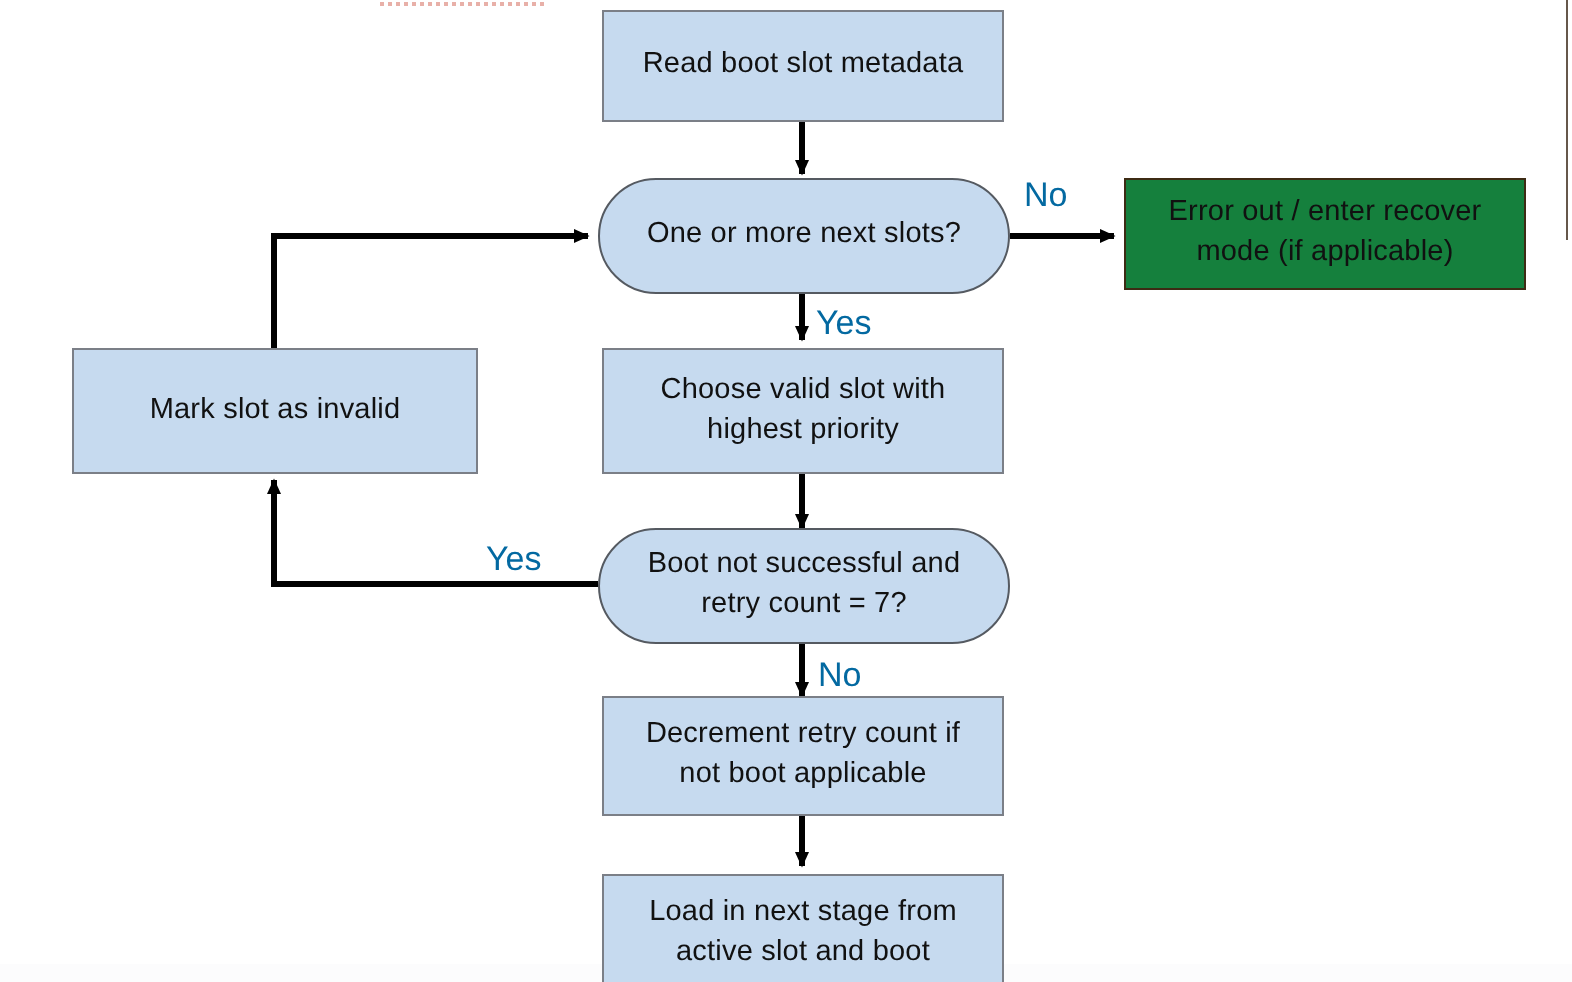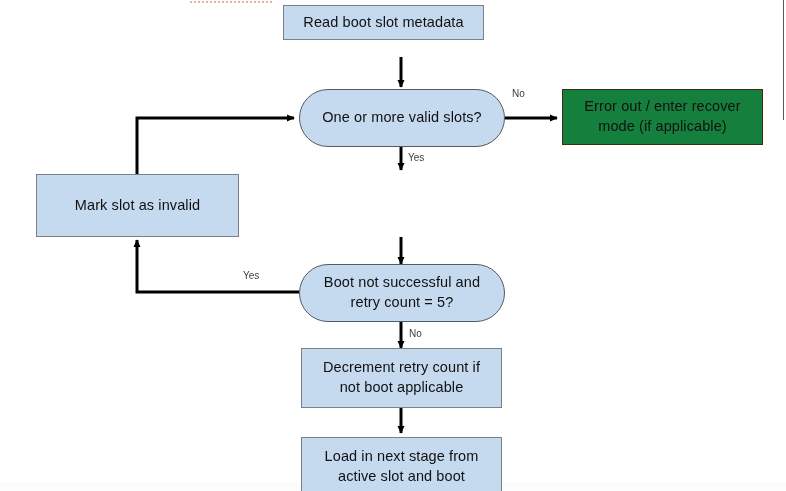--- a/index.html
+++ b/index.html
@@ -46,22 +46,22 @@
     background: #c6daef;
     border: 1px solid #555a61;
     border-radius: 34px;
   }
   .node-terminator {
     background: #15803d;
     border: 1px solid #3d2b14;
   }
   .edge-label {
     position: absolute;
-    font-size: 10px;
-    color: #404040;
+    font-size: 17px;
+    color: #0369a1;
     z-index: 4;
     white-space: nowrap;
   }
   .red-dash {
     position: absolute;
     left: 190px;
     top: 1px;
     width: 82px;
     height: 0;
     border-top: 2px dotted #e8b0a8;
@@ -121,32 +121,34 @@
     
     <path d="M137,174 L137,118 L294,118" stroke="#000000" stroke-width="3" fill="none" marker-end="url(#arrowhead)"></path>
 
      Decrement retry count --&gt;
     <path d="M401,320 L401,348" stroke="#000000" stroke-width="3" fill="none" marker-end="url(#arrowhead)"></path>
 
     
     <path d="M401,408 L401,433" stroke="#000000" stroke-width="3" fill="none" marker-end="url(#arrowhead)"></path>
   </svg>
 
-  <div class="node node-process" style="left:283px; top:5px; width:201px; height:35px;">Read boot slot metadata</div>
+  <div class="node node-process" style="left:301px; top:5px; width:201px; height:56px;">Read boot slot metadata</div>
 
-  <div class="node node-decision" style="left:299px; top:89px; width:206px; height:58px;">One or more valid slots?</div>
+  <div class="node node-decision" style="left:299px; top:89px; width:206px; height:58px;">One or more next slots?</div>
 
   <div class="node node-terminator" style="left:562px; top:89px; width:201px; height:56px;">Error out / enter recover
 mode (if applicable)</div>
 
   <div class="node node-process" style="left:36px; top:174px; width:203px; height:63px;">Mark slot as invalid</div>
 
+  <div class="node node-process" style="left:301px; top:174px; width:201px; height:63px;">Choose valid slot with
+highest priority</div>
 
   <div class="node node-decision" style="left:299px; top:264px; width:206px; height:58px;">Boot not successful and
-retry count = 5?</div>
+retry count = 7?</div>
 
   <div class="node node-process" style="left:301px; top:348px; width:201px; height:60px;">Decrement retry count if
 not boot applicable</div>
 
   <div class="node node-process" style="left:301px; top:437px; width:201px; height:60px;">Load in next stage from
 active slot and boot</div>
 
   <div class="edge-label" style="left:512px; top:88px;">No</div>
 
   <div class="edge-label" style="left:408px; top:152px;">Yes</div>

